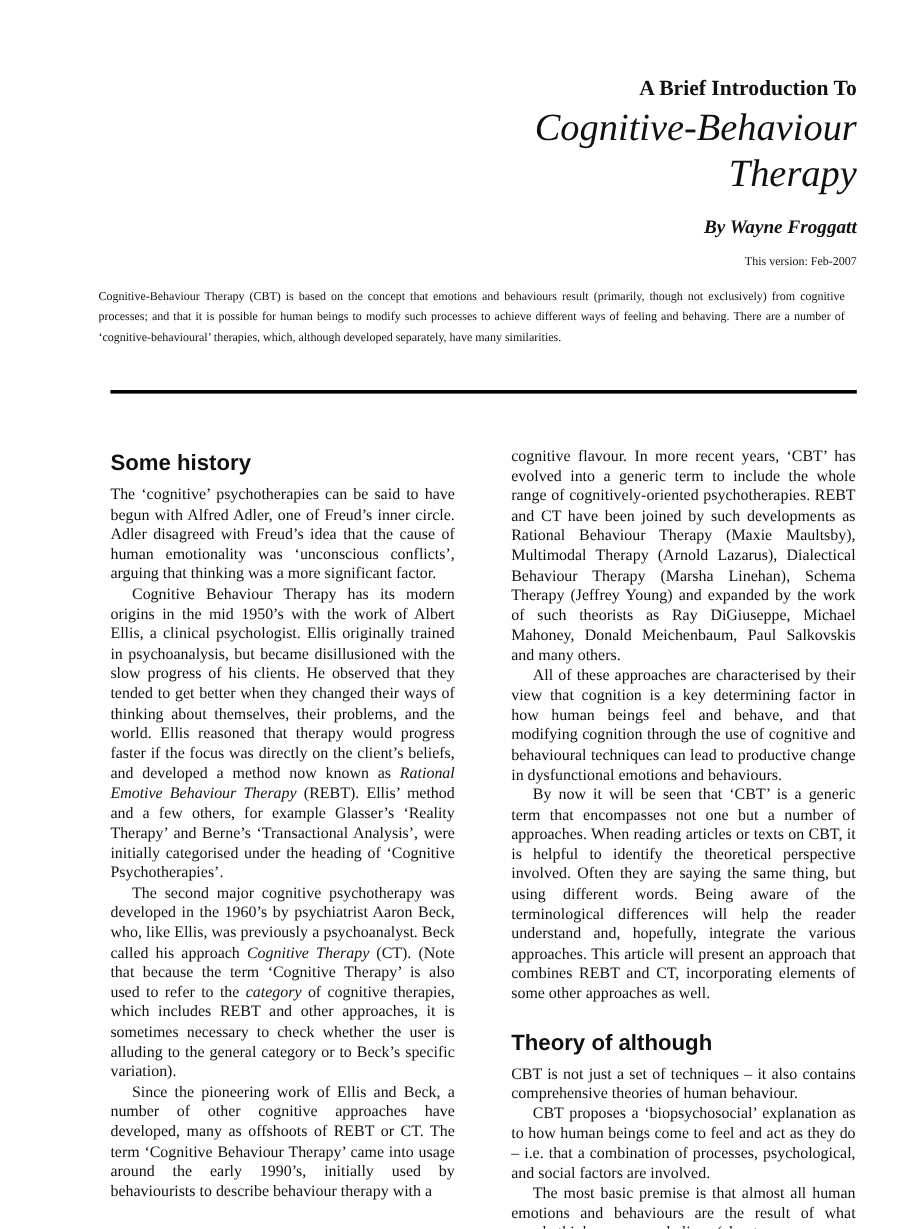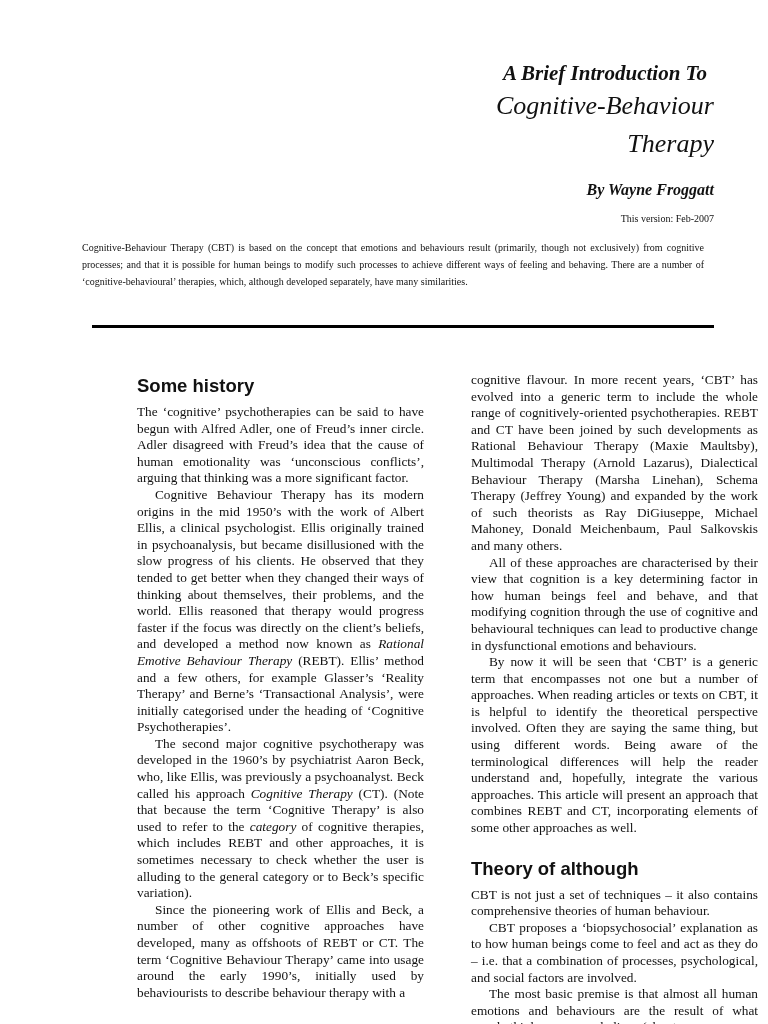--- a/index.html
+++ b/index.html
@@ -1,25 +1,25 @@
 <!DOCTYPE html>
 <html><head>
   <meta charset="utf-8">
   <style>
     html, body { margin: 0; padding: 0; background: #ffffff; }
     body { width: 768px; height: 1024px; position: relative; overflow: hidden; color: #111; }
     .page { position: absolute; left: 0; top: 0; width: 768px; height: 1024px; background: #fff; }
     .title-block { position: absolute; right: 54px; top: 62px; text-align: right; font-family: "Liberation Serif", serif; }
-    .subtitle { font-size: 21px; font-weight: bold; font-style: italic; line-height: 22px; text-align: center; }
-    .main-title { font-size: 26px; font-style: italic; line-height: 38px; margin-top: 3px; }
+    .subtitle { font-size: 18px; font-weight: bold; line-height: 22px; }
+    .main-title { font-size: 32px; font-style: italic; line-height: 38px; margin-top: 3px; }
     .author { font-size: 16px; font-weight: bold; font-style: italic; margin-top: 14px; line-height: 26px; }
     .version { font-size: 10px; margin-top: 8px; line-height: 16px; }
     .intro { position: absolute; left: 82px; top: 239px; width: 622px; font-family: Liberation Serif, serif; font-size: 10px; line-height: 17px; text-align: justify; }
     .rule { position: absolute; left: 92px; top: 325px; width: 622px; height: 3px; background: #000; }
-    .col { position: absolute; font-family: "Liberation Serif", serif; font-size: 13.3px; line-height: 16.6px; text-align: justify; width: 287px; margin-left: 45px; }
+    .col { position: absolute; font-family: "Liberation Serif", serif; font-size: 13.3px; line-height: 16.6px; text-align: justify; width: 287px; }
     .col-left { left: 92px; top: 374px; }
     .col-right { left: 426px; top: 372px; }
     .col p { margin: 0; text-indent: 18px; }
     .col p.noindent { text-indent: 0; }
     .col h2 { font-family: "Liberation Sans", sans-serif; font-size: 18.5px; font-weight: bold; margin: 0 0 6px 0; line-height: 24px; }
     .col h2.spaced { margin-top: 20px; }
     em { font-style: italic; }
   </style>
 </head>
 <body>

